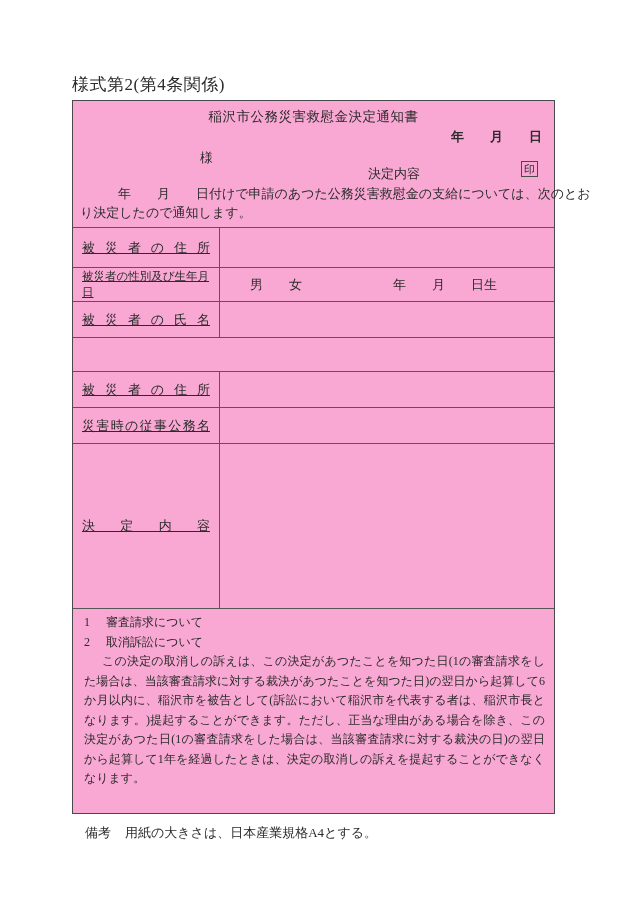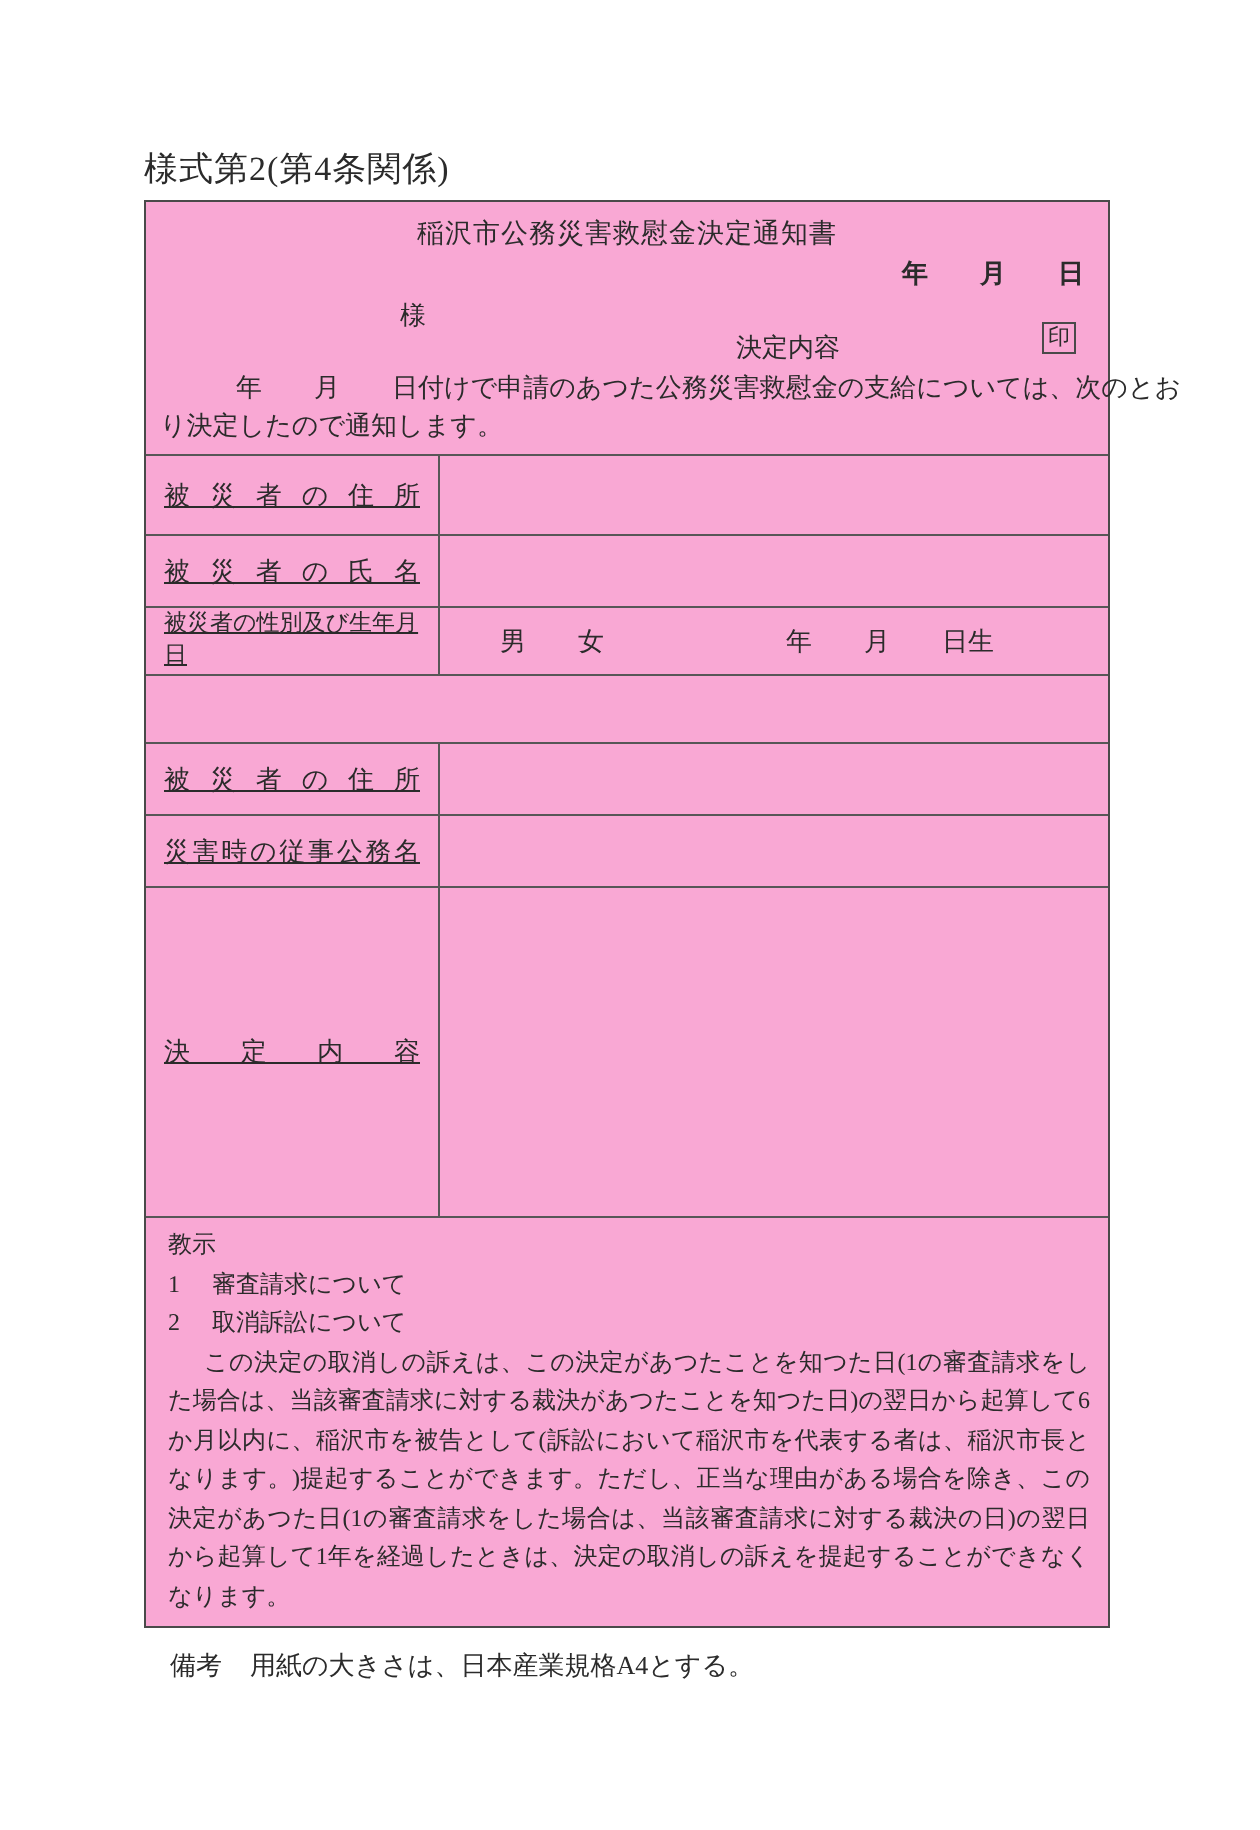--- a/index.html
+++ b/index.html
@@ -73,32 +73,32 @@
       <div class="h-intro2">り決定したので通知します。</div>
     </div>
 
     <div class="trow h40">
       <div class="tlabel">
           <span class="lab">被災者の住所</span>
         </div>
       <div class="tvalue"></div>
     </div>
 
+    <div class="trow h34">
+      <div class="tlabel">
+          <span class="lab-wrap">被災者の性別及び生年月日</span>
+        </div>
+      <div class="tvalue" style="padding-left:30px">男　　女　　　　　　　年　　月　　日生</div>
+    </div>
+
     <div class="trow h36">
       <div class="tlabel">
           <span class="lab">被災者の氏名</span>
         </div>
       <div class="tvalue"></div>
-    </div>
-
-    <div class="trow h34">
-      <div class="tlabel">
-          <span class="lab-wrap">被災者の性別及び生年月日</span>
-        </div>
-      <div class="tvalue" style="padding-left:30px">男　　女　　　　　　　年　　月　　日生</div>
     </div>
 
     <div class="trow h34">
     </div>
 
     <div class="trow h36">
       <div class="tlabel">
           <span class="lab">被災者の住所</span>
         </div>
       <div class="tvalue"></div>
@@ -112,21 +112,20 @@
     </div>
 
     <div class="trow h165">
       <div class="tlabel">
           <span class="lab">決定内容</span>
         </div>
       <div class="tvalue"></div>
     </div>
 
     <div class="kyoji">
-      <p class="k-head">教示</p>
       <p class="k-item-title"><span class="k-no">1</span><span>審査請求について</span></p>
       <p class="k-item-title"><span class="k-no">2</span><span>取消訴訟について</span></p>
       <p class="k-body">この決定の取消しの訴えは、この決定があつたことを知つた日(1の審査請求をした場合は、当該審査請求に対する裁決があつたことを知つた日)の翌日から起算して6か月以内に、稲沢市を被告として(訴訟において稲沢市を代表する者は、稲沢市長となります。)提起することができます。ただし、正当な理由がある場合を除き、この決定があつた日(1の審査請求をした場合は、当該審査請求に対する裁決の日)の翌日から起算して1年を経過したときは、決定の取消しの訴えを提起することができなくなります。</p>
     </div>
 
   </div>
 
   <div class="remarks">
     <span class="remark-label">備考</span><span>用紙の大きさは、日本産業規格A4とする。</span>
   </div>

